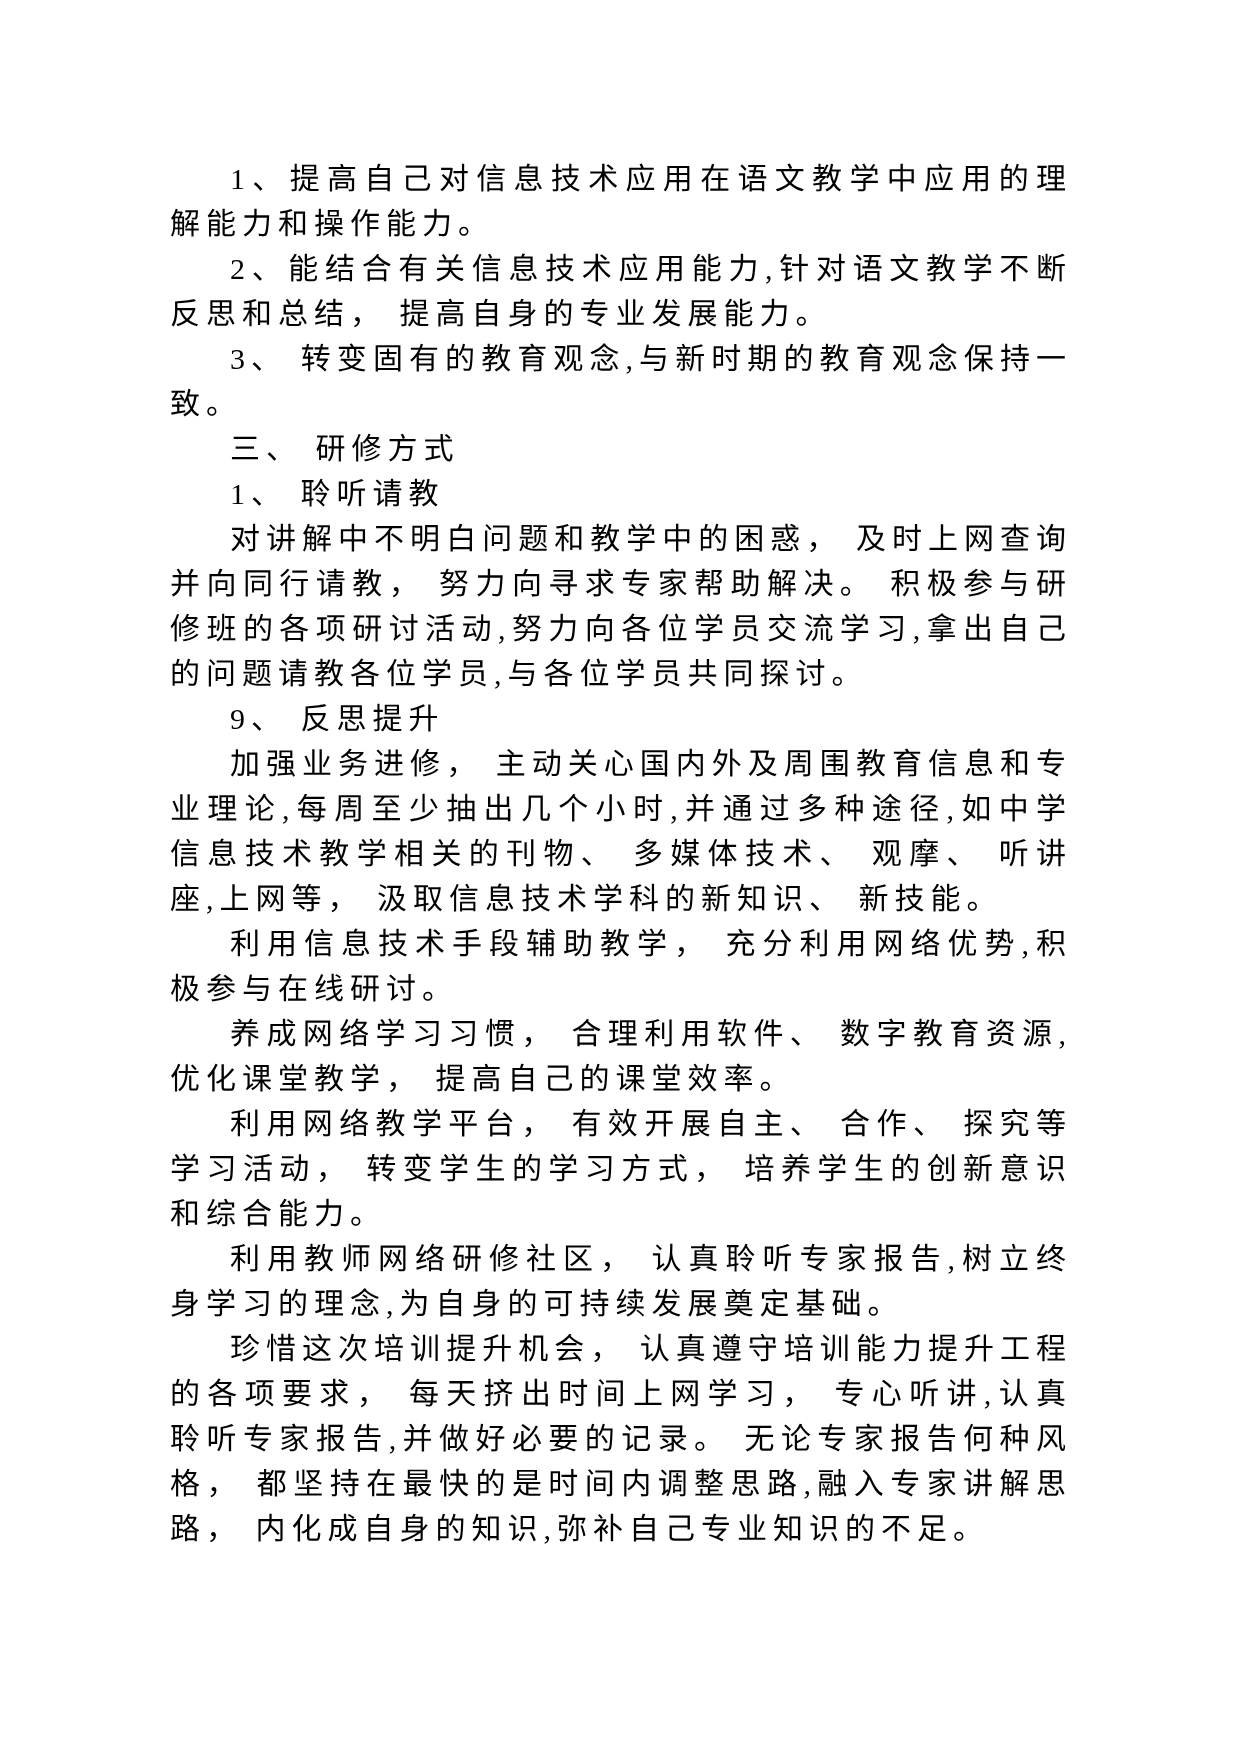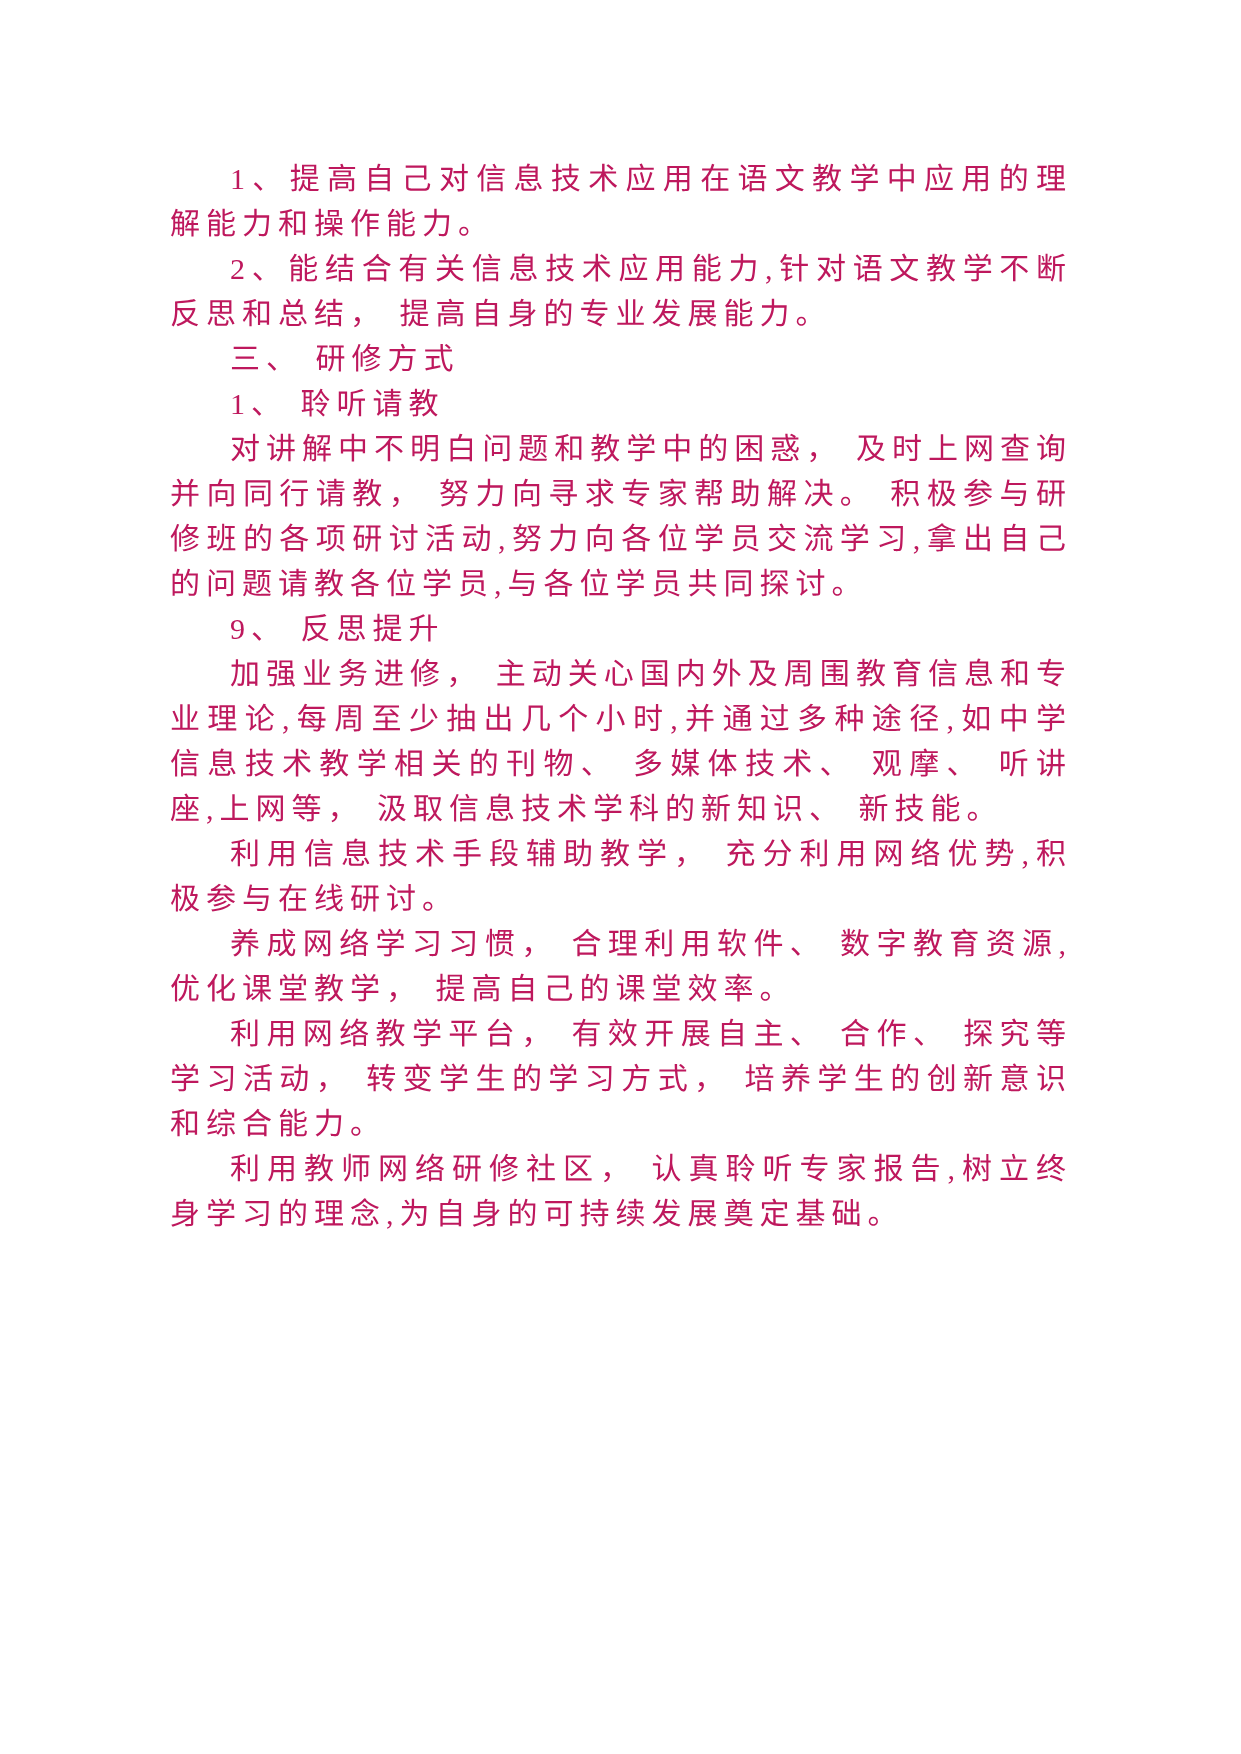--- a/index.html
+++ b/index.html
@@ -7,21 +7,21 @@
     padding: 0;
     background: #ffffff;
   }
   .page {
     position: relative;
     width: 1241px;
     height: 1732px;
     background: #ffffff;
     overflow: hidden;
     font-family: "Liberation Serif", "DejaVu Serif", serif;
-    color: #be185d;
+    color: #000000;
   }
   .content {
     position: absolute;
     top: 156px;
     left: 170px;
     width: 902px;
   }
   .content p {
     margin: 0;
     padding: 0;
@@ -38,23 +38,25 @@
     text-align: left;
   }
 </style>
 </head>
 <body>
 
 <div class="page">
   <div class="content">
     <p>1、提高自己对信息技术应用在语文教学中应用的理解能力和操作能力。</p>
     <p>2、能结合有关信息技术应用能力,针对语文教学不断反思和总结， 提高自身的专业发展能力。</p>
+    <p>3、 转变固有的教育观念,与新时期的教育观念保持一致。</p>
     <p class="heading">三、 研修方式</p>
     <p>1、 聆听请教</p>
     <p>对讲解中不明白问题和教学中的困惑， 及时上网查询并向同行请教， 努力向寻求专家帮助解决。 积极参与研修班的各项研讨活动,努力向各位学员交流学习,拿出自己的问题请教各位学员,与各位学员共同探讨。</p>
     <p>9、 反思提升</p>
     <p>加强业务进修， 主动关心国内外及周围教育信息和专业理论,每周至少抽出几个小时,并通过多种途径,如中学信息技术教学相关的刊物、 多媒体技术、 观摩、 听讲座,上网等， 汲取信息技术学科的新知识、 新技能。</p>
     <p>利用信息技术手段辅助教学， 充分利用网络优势,积极参与在线研讨。</p>
     <p>养成网络学习习惯， 合理利用软件、 数字教育资源,优化课堂教学， 提高自己的课堂效率。</p>
     <p>利用网络教学平台， 有效开展自主、 合作、 探究等学习活动， 转变学生的学习方式， 培养学生的创新意识和综合能力。</p>
     <p>利用教师网络研修社区， 认真聆听专家报告,树立终身学习的理念,为自身的可持续发展奠定基础。</p>
+    <p>珍惜这次培训提升机会， 认真遵守培训能力提升工程的各项要求， 每天挤出时间上网学习， 专心听讲,认真聆听专家报告,并做好必要的记录。 无论专家报告何种风格， 都坚持在最快的是时间内调整思路,融入专家讲解思路， 内化成自身的知识,弥补自己专业知识的不足。</p>
   </div>
 </div>
 
 </body></html>

